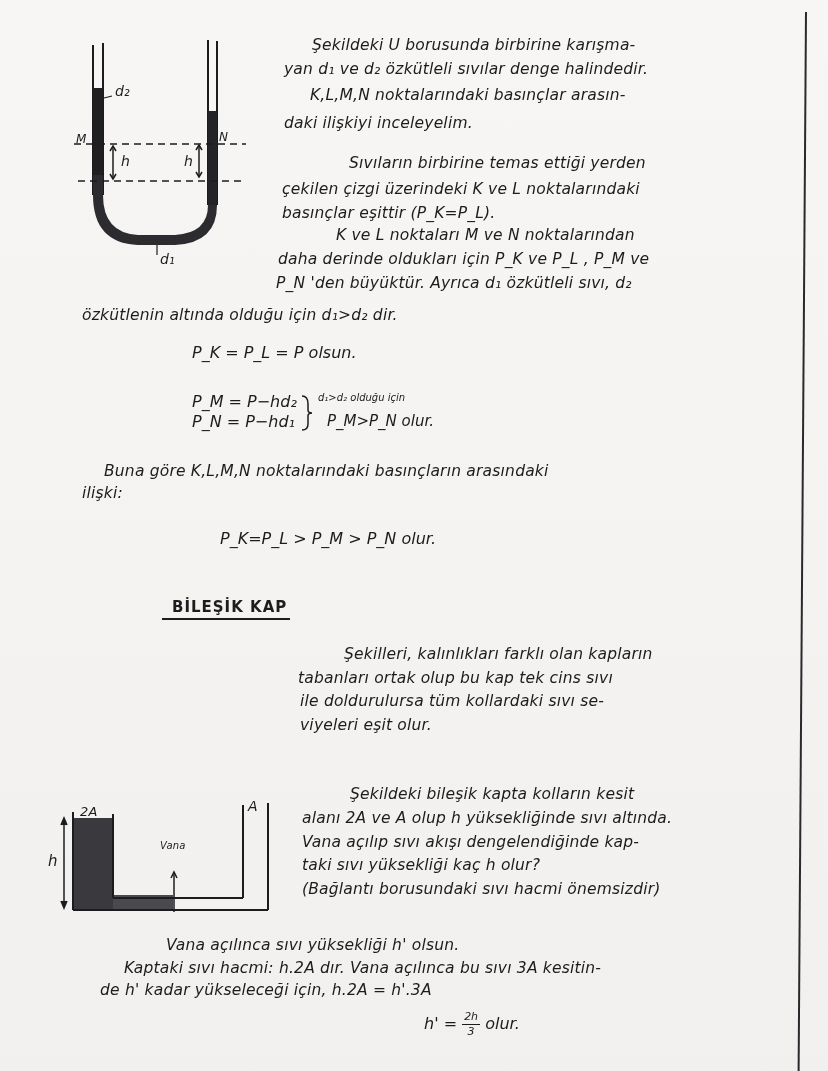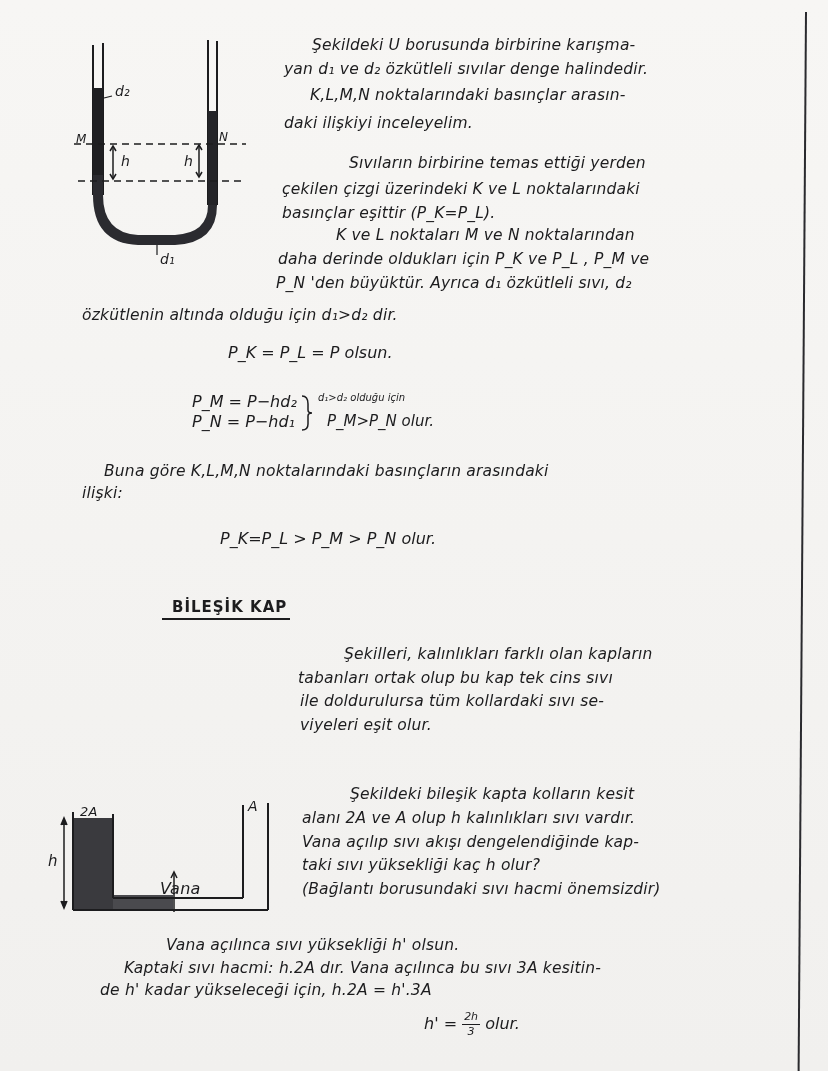--- a/index.html
+++ b/index.html
@@ -64,21 +64,21 @@
 <div class="hw" style="left:284px;top:112px;text-align:center;">daki ilişkiyi inceleyelim.</div>
 
 <div class="hw" style="left:349px;top:152px;">Sıvıların birbirine temas ettiği yerden</div>
 <div class="hw" style="left:282px;top:178px;">çekilen çizgi üzerindeki K ve L noktalarındaki</div>
 <div class="hw" style="left:282px;top:202px;">basınçlar eşittir (P_K=P_L).</div>
 <div class="hw" style="left:336px;top:224px;">K ve L noktaları M ve N noktalarından</div>
 <div class="hw" style="left:278px;top:248px;">daha derinde oldukları için P_K ve P_L , P_M ve</div>
 <div class="hw" style="left:276px;top:272px;">P_N 'den büyüktür. Ayrıca d₁ özkütleli sıvı, d₂</div>
 <div class="hw" style="left:82px;top:296px;margin-top:8px;">özkütlenin altında olduğu için d₁&gt;d₂ dir.</div>
 
-<div class="eq" style="left:192px;top:343px;margin-left:36px;">P_K = P_L = P olsun.</div>
+<div class="eq" style="left:192px;top:343px;">P_K = P_L = P olsun.</div>
 
 <div class="eq" style="left:192px;top:392px;">P_M = P−hd₂</div>
 <div class="eq" style="left:192px;top:412px;">P_N = P−hd₁</div>
 <svg style="left:300px;top:394px;" width="14" height="38" viewBox="0 0 14 38">
   <path d="M2 2 Q8 2 8 10 L8 16 Q8 19 12 19 Q8 19 8 22 L8 30 Q8 36 2 36" stroke="#1c1c1e" fill="none" stroke-width="1.5"></path>
 </svg>
 <div class="eq" style="left:318px;top:392px;font-size:10px;">d₁&gt;d₂ olduğu için</div>
 <div class="eq" style="left:327px;top:412px;font-size:15px;">P_M&gt;P_N olur.</div>
 
 <div class="hw" style="left:104px;top:460px;">Buna göre K,L,M,N noktalarındaki basınçların arasındaki</div>
@@ -87,21 +87,21 @@
 
 <div class="heading">BİLEŞİK KAP</div>
 <div class="heading-underline"></div>
 
 <div class="hw" style="left:344px;top:643px;">Şekilleri, kalınlıkları farklı olan kapların</div>
 <div class="hw" style="left:298px;top:667px;">tabanları ortak olup bu kap tek cins sıvı</div>
 <div class="hw" style="left:300px;top:690px;">ile doldurulursa tüm kollardaki sıvı se-</div>
 <div class="hw" style="left:300px;top:714px;">viyeleri eşit olur.</div>
 
 <div class="hw" style="left:350px;top:783px;">Şekildeki bileşik kapta kolların kesit</div>
-<div class="hw" style="left:302px;top:807px;">alanı 2A ve A olup h kalınlıkları sıvı vardır.</div>
+<div class="hw" style="left:302px;top:807px;">alanı 2A ve A olup h yüksekliğinde sıvı altında.</div>
 <div class="hw" style="left:302px;top:831px;">Vana açılıp sıvı akışı dengelendiğinde kap-</div>
 <div class="hw" style="left:302px;top:854px;">taki sıvı yüksekliği kaç h olur?</div>
 <div class="hw" style="left:302px;top:878px;">(Bağlantı borusundaki sıvı hacmi önemsizdir)</div>
 
 <svg style="left:55px;top:800px;" width="230" height="120" viewBox="0 0 230 120">
   <rect x="18" y="18" width="40" height="92" fill="#3a3a3e"></rect>
   <rect x="58" y="95" width="60" height="14" fill="#4a4a4e"></rect>
   <line x1="18" y1="12" x2="18" y2="110" stroke="#1c1c1e" stroke-width="2"></line>
   <line x1="58" y1="14" x2="58" y2="98" stroke="#1c1c1e" stroke-width="2"></line>
   <line x1="18" y1="110" x2="213" y2="110" stroke="#1c1c1e" stroke-width="2"></line>
@@ -111,21 +111,21 @@
 
   <line x1="9" y1="20" x2="9" y2="106" stroke="#1c1c1e" stroke-width="1.5"></line>
   <path d="M6 25 L9 18 L12 25 M6 101 L9 108 L12 101" stroke="#1c1c1e" fill="#1c1c1e" stroke-width="1.5"></path>
 
   <line x1="119" y1="73" x2="119" y2="112" stroke="#1c1c1e" stroke-width="1.5"></line>
   <path d="M116 78 L119 72 L122 78" stroke="#1c1c1e" fill="none" stroke-width="1.5"></path>
 </svg>
 <span class="hw" style="left:80px;top:801px;font-size:13px;">2A</span>
 <span class="hw" style="left:248px;top:795px;font-size:14px;">A</span>
 <span class="hw" style="left:48px;top:850px;font-size:15px;">h</span>
-<span class="hw" style="left:160px;top:878px;font-size:16px;">Vana</span>
+<span class="hw" style="left:160px;top:835px;font-size:10px;">Vana</span>
 
 <div class="hw" style="left:166px;top:934px;">Vana açılınca sıvı yüksekliği h' olsun.</div>
 <div class="hw" style="left:124px;top:957px;">Kaptaki sıvı hacmi: h.2A dır. Vana açılınca bu sıvı 3A kesitin-</div>
 <div class="hw" style="left:100px;top:979px;">de h' kadar yükseleceği için, h.2A = h'.3A</div>
 
 <div class="eq" style="left:424px;top:1010px;">
   <span>h' =</span>
   <span class="frac">
     <span class="num">2h</span>
     <span>3</span>

